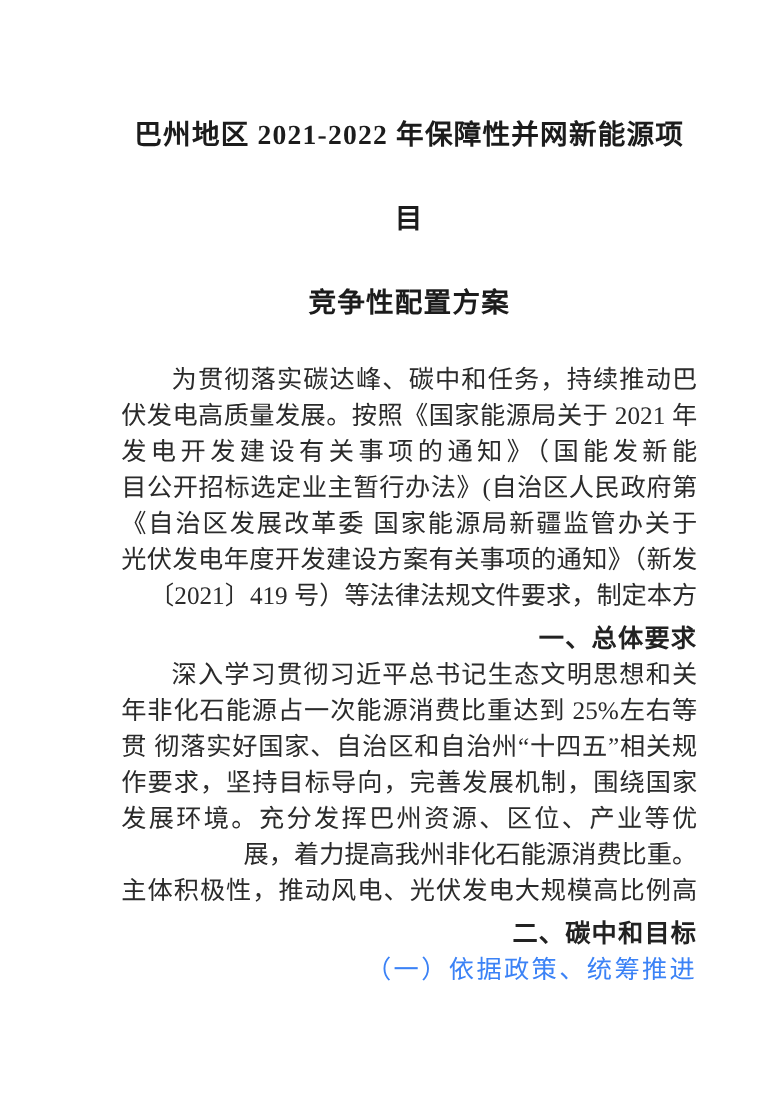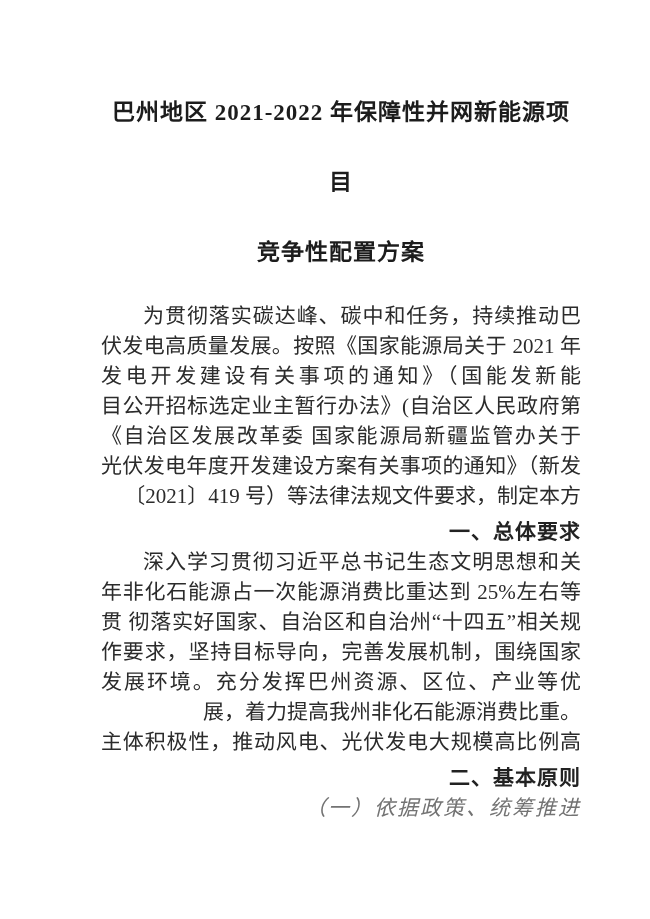--- a/index.html
+++ b/index.html
@@ -46,23 +46,22 @@
     text-indent: 2em;
   }
   .heading {
     font-weight: bold;
     color: #222222;
     margin-top: 6px;
     letter-spacing: 1px;
     font-family: Liberation Serif, serif;
   }
   .subheading {
-    font-style: italic;
     font-weight: 400;
-    color: #737373;
+    color: #3b82f6;
     letter-spacing: 2px;
   }
 </style>
 </head>
 <body>
 
 <div class="page">
 
   <div class="doc-title">
     <div>巴州地区 2021-2022 年保障性并网新能源项目</div>
@@ -86,19 +85,19 @@
     <div>
       <div class="ln fill ind">深入学习贯彻习近平总书记生态文明思想和关于能源安全</div>
       <div class="ln fill">年非化石能源占一次能源消费比重达到 25%左右等任务，切实</div>
       <div class="ln fill">贯 彻落实好国家、自治区和自治州“十四五”相关规划及相关工</div>
       <div class="ln fill">作要求，坚持目标导向，完善发展机制，围绕国家碳达峰，优化</div>
       <div class="ln fill">发展环境。充分发挥巴州资源、区位、产业等优势，调动投资</div>
       <div class="ln">展，着力提高我州非化石能源消费比重。</div>
       <div class="ln fill">主体积极性，推动风电、光伏发电大规模高比例高质量跃升发</div>
     </div>
 
-    <div class="ln heading ind">二、基本原则</div>
+    <div class="ln heading ind">二、碳中和目标</div>
 
     <div class="ln subheading ind">（一）依据政策、统筹推进</div>
 
 
   </div>
 </div>
 
 </body></html>

